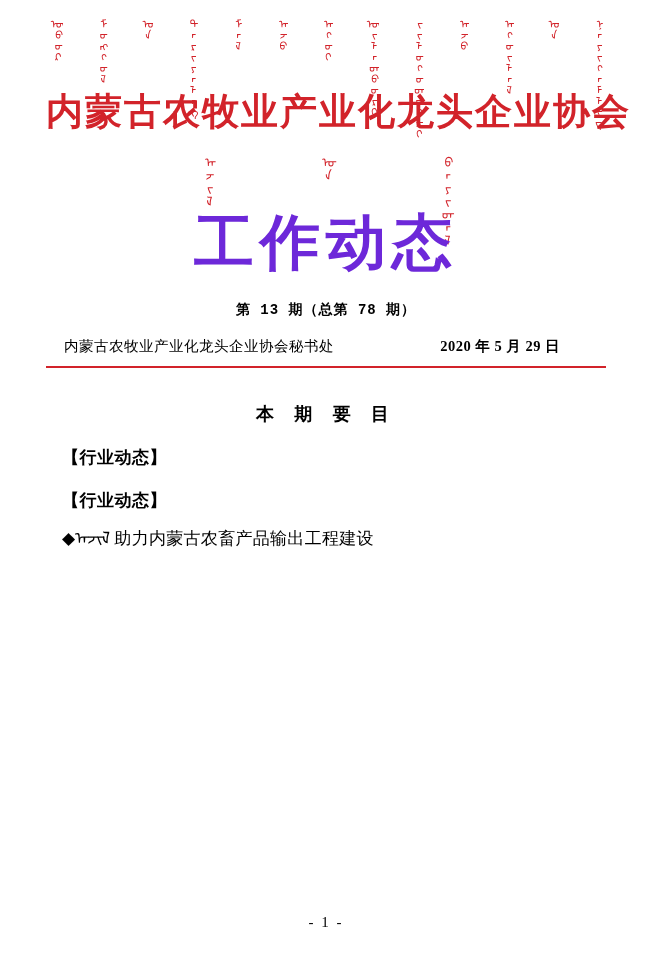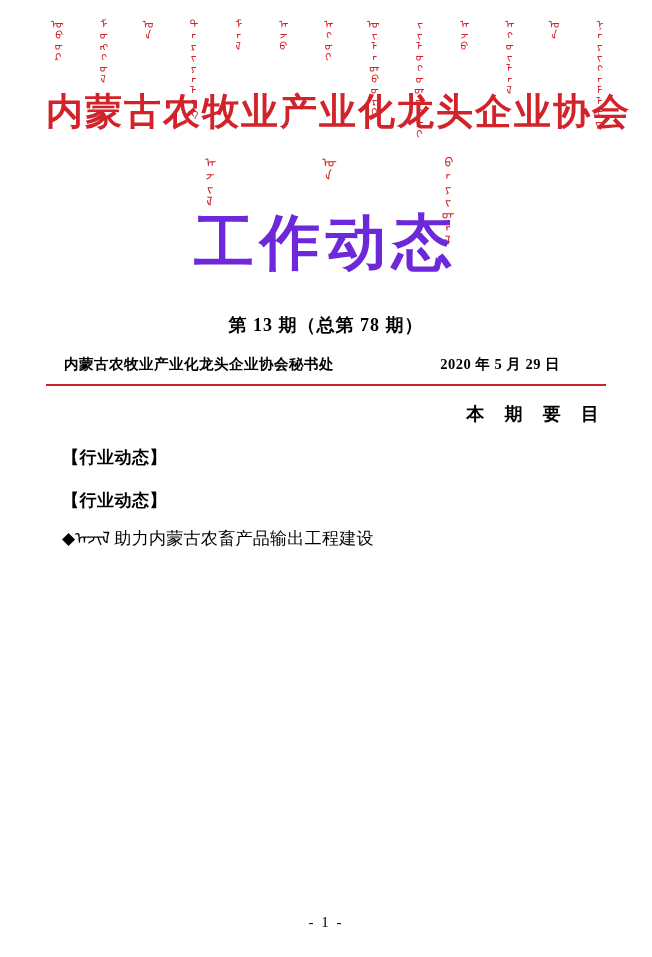--- a/index.html
+++ b/index.html
@@ -83,55 +83,55 @@
     font-weight: bold;
     font-size: 60px;
     letter-spacing: 6px;
     margin-top: 8px;
     line-height: 1.1;
   }
 
   
   .issue-line {
     text-align: center;
-    font-size: 18px;
-    font-weight: bold;
-    margin-top: 38px;
+    font-size: 14px;
+    font-weight: bold;
+    margin-top: 26px;
     letter-spacing: 1px;
-    font-family: Liberation Serif, serif;
+    font-family: Liberation Mono, monospace;
   }
 
   
   .publisher-row {
     display: flex;
     justify-content: space-between;
     align-items: baseline;
     margin-top: 18px;
     padding: 0 18px 0 18px;
     font-size: 14.5px;
     letter-spacing: 0.5px;
   }
-  .publisher-name { white-space: nowrap; font-weight: bold; }
+  .publisher-name { white-space: nowrap; }
   .publish-date { white-space: nowrap; padding-right: 28px; font-weight: bold; }
 
   
   .red-rule {
     margin-top: 10px;
     height: 2px;
     background: #d2232a;
     width: 100%;
   }
 
   
   .contents-heading {
-    text-align: right;
+    text-align: center;
     font-size: 18px;
     font-weight: bold;
     letter-spacing: 7px;
-    margin-top: 16px;
+    margin-top: 34px;
     font-family: "DejaVu Serif", serif;
   }
   .section {
     margin-top: 20px;
   }
   .section-title {
     font-size: 17px;
     font-weight: bold;
     padding-left: 16px;
     letter-spacing: 0.5px;

